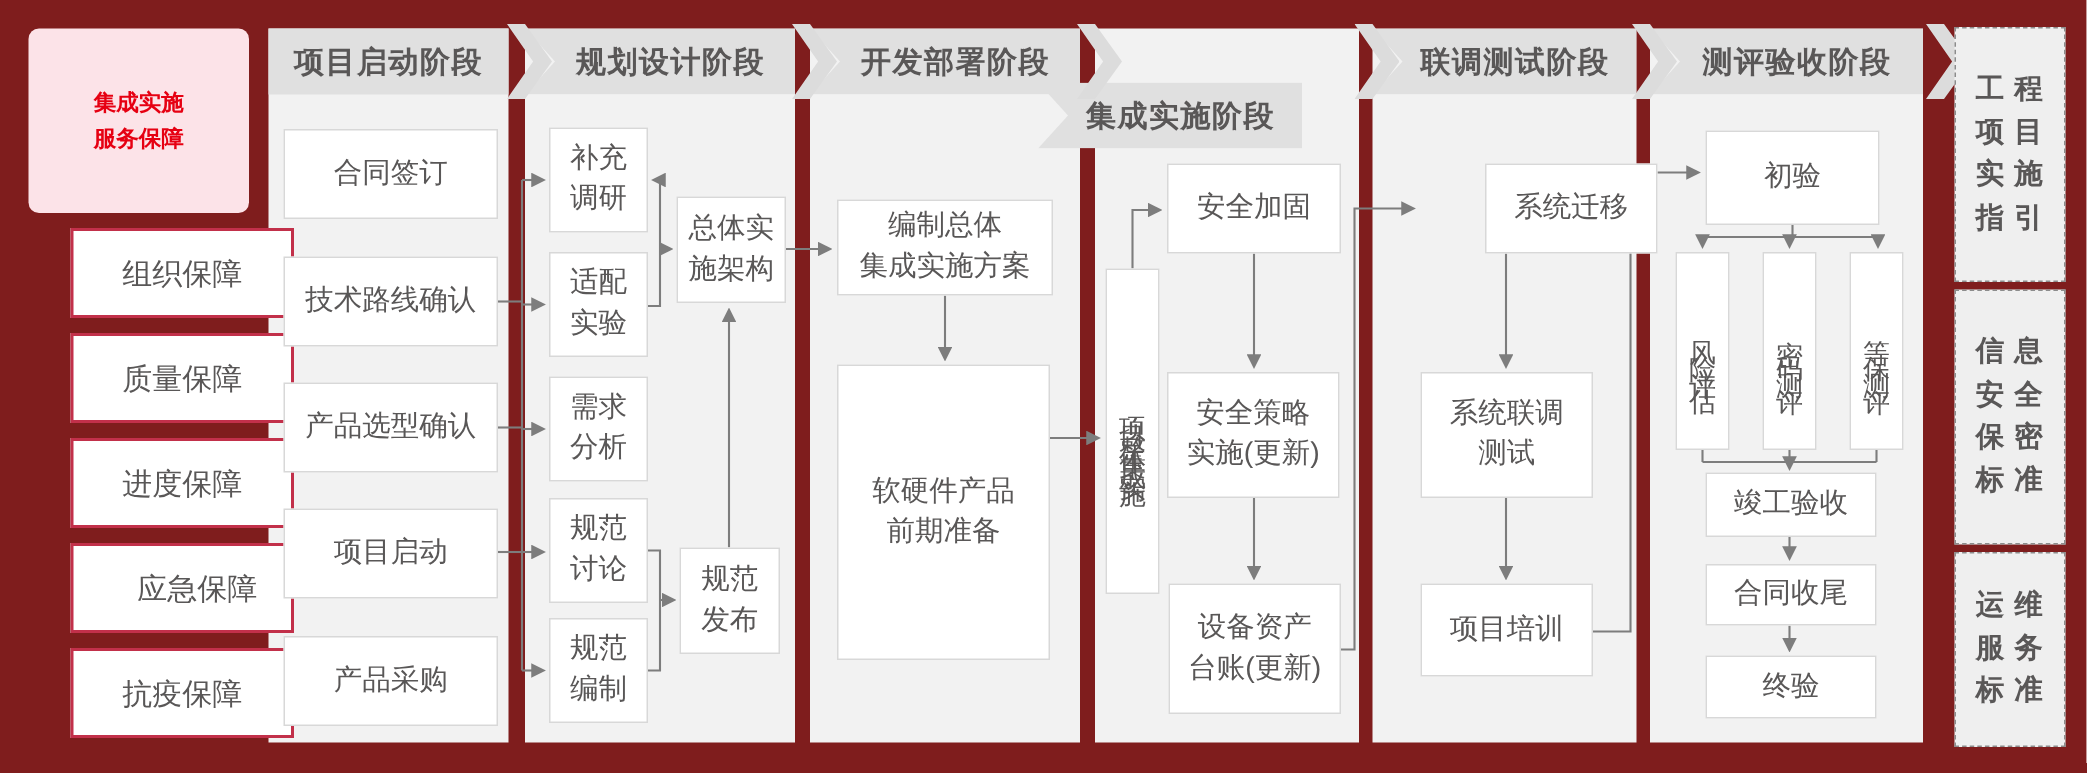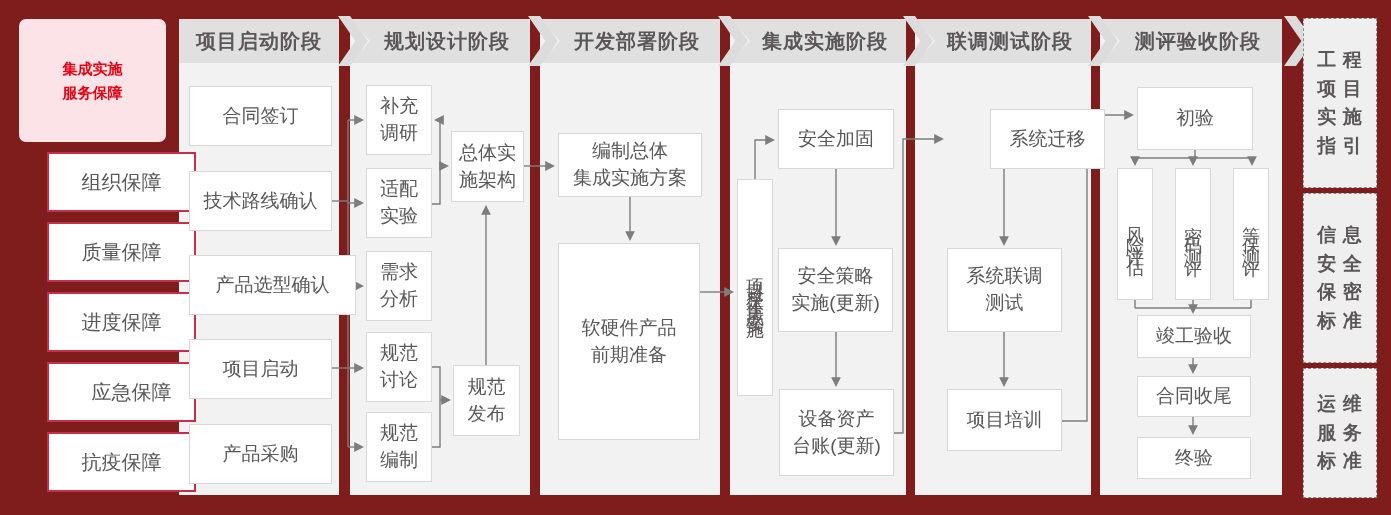--- a/index.html
+++ b/index.html
@@ -60,21 +60,21 @@
   <div class="col-bg" style="left:179px;width:160px;"></div>
   <div class="col-bg" style="left:350px;width:180px;"></div>
   <div class="col-bg" style="left:540px;width:180px;"></div>
   <div class="col-bg" style="left:730px;width:176px;"></div>
   <div class="col-bg" style="left:915px;width:176px;"></div>
   <div class="col-bg" style="left:1100px;width:182px;"></div>
 
   <div class="phase-header" style="left:179px;width:160px;">项目启动阶段</div>
   <div class="phase-header notched" style="left:350px;width:180px;">规划设计阶段</div>
   <div class="phase-header notched" style="left:540px;width:180px;">开发部署阶段</div>
-  <div class="phase-header notched" style="left:730px;width:176px;">集成实施阶段</div>
+  <div class="phase-header notched" style="left:692px;width:176px;margin-top:36px;">集成实施阶段</div>
   <div class="phase-header notched" style="left:915px;width:176px;">联调测试阶段</div>
   <div class="phase-header notched" style="left:1100px;width:182px;">测评验收阶段</div>
 
   <div class="chevron" style="left:338px;"></div>
   <div class="chevron" style="left:528px;"></div>
   <div class="chevron" style="left:718px;"></div>
   <div class="chevron" style="left:903px;"></div>
   <div class="chevron" style="left:1088px;"></div>
   <div class="chevron" style="left:1284px;"></div>
 
@@ -144,21 +144,21 @@
       <polyline points="1135,308 1251,308"></polyline>
       <polyline points="1193,308 1193,312" marker-end="url(#ah)"></polyline>
 
       <polyline points="1193,358 1193,372" marker-end="url(#ah)"></polyline>
       <polyline points="1193,417 1193,433" marker-end="url(#ah)"></polyline>
     </g>
   </svg>
 
   <div class="node" style="left:189px;top:86px;width:143px;height:60px;">合同签订</div>
   <div class="node" style="left:189px;top:171px;width:143px;height:60px;">技术路线确认</div>
-  <div class="node" style="left:189px;top:255px;width:167px;height:60px;">产品选型确认</div>
+  <div class="node" style="left:189px;top:255px;width:143px;height:60px;">产品选型确认</div>
   <div class="node" style="left:189px;top:339px;width:143px;height:60px;">项目启动</div>
   <div class="node" style="left:189px;top:424px;width:143px;height:60px;">产品采购</div>
 
   <div class="node" style="left:366px;top:85px;width:66px;height:70px;">补充
 调研</div>
   <div class="node" style="left:366px;top:168px;width:66px;height:70px;">适配
 实验</div>
   <div class="node" style="left:366px;top:251px;width:66px;height:70px;">需求
 分析</div>
   <div class="node" style="left:366px;top:332px;width:66px;height:70px;">规范

